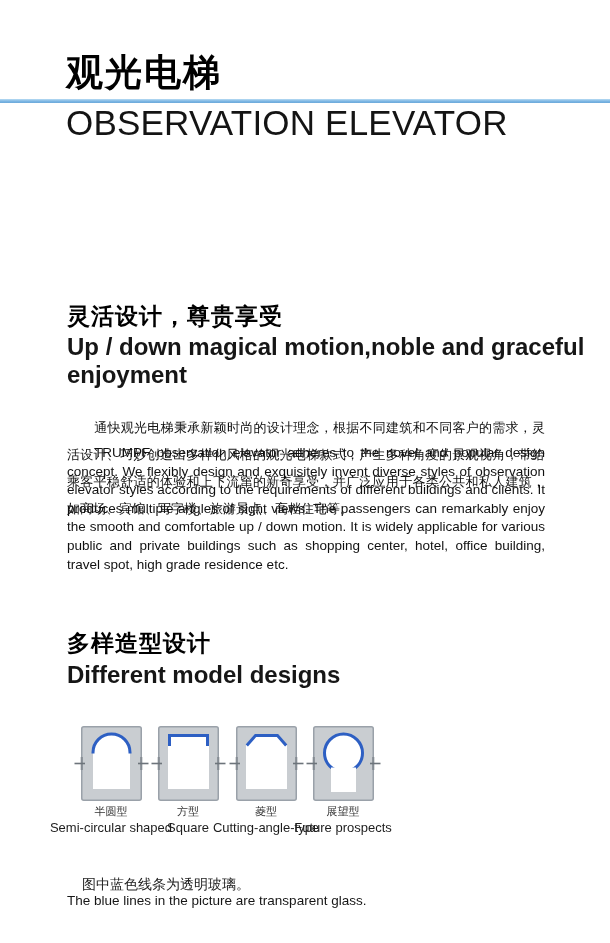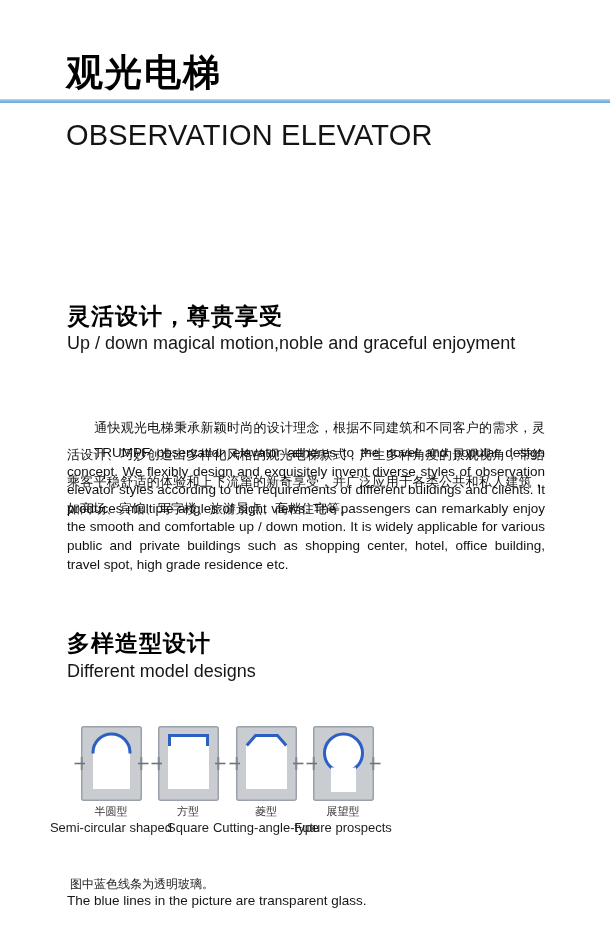--- a/index.html
+++ b/index.html
@@ -10,24 +10,24 @@
   }
   .abs{position:absolute;}
   .title-zh{
     left:66px;top:48px;font-size:37px;font-weight:900;letter-spacing:2px;color:#000;
   }
   .header-rule{
     left:0;top:99px;width:610px;height:4px;
     background:linear-gradient(#b9dcf3 0%,#7db6e4 55%,#6ca9da 100%);
   }
   .title-en{
-    left:66px;top:119px;font-size:29px;font-weight:400;color:#141414;letter-spacing:0.2px;
+    left:66px;top:103px;font-size:35px;font-weight:400;color:#141414;letter-spacing:0.2px;
   }
   .h2-zh{font-size:23px;font-weight:700;color:#000;letter-spacing:1px;}
-  .h2-en{font-size:18px;font-weight:400;color:#161616;}
+  .h2-en{font-size:24px;font-weight:700;color:#161616;}
   .s1-h-zh{left:67px;top:301px;}
   .s1-h-en{left:67px;top:333px;}
   .body-zh{
     left:67px;top:377px;width:478px;font-size:13px;line-height:27px;
     text-align:justify;text-indent:2.1em;color:#111;margin-top:37px;
   }
   .body-en{
     left:67px;top:444px;width:478px;font-size:13.5px;line-height:18.6px;
     text-align:justify;text-indent:2em;color:#111;
   }
@@ -36,21 +36,21 @@
   .intro-zh{left:67px;top:696px;font-size:12.5px;color:#222;}
   .intro-en{left:67px;top:713px;font-size:13px;color:#161616;}
   .figure-col{position:absolute;top:726px;width:124px;text-align:center;}
   .figure-col .car-svg{display:block;margin:0 auto;}
   .cap-zh{font-size:11px;color:#333;margin-top:3px;white-space:nowrap;}
   .cap-en{font-size:13px;color:#1d1d1d;margin-top:1px;white-space:nowrap;}
   .fig-1{left:49px;}
   .fig-2{left:126px;}
   .fig-3{left:204px;}
   .fig-4{left:281px;}
-  .note-zh{left:70px;top:876px;font-size:12px;color:#222;}
+  .note-zh{left:82px;top:876px;font-size:14px;color:#222;}
   .note-en{left:67px;top:893px;font-size:13.5px;color:#161616;}
 </style>
 </head>
 <body>
 
 <div class="page">
 
   <div class="abs title-zh">观光电梯</div>
   <div class="abs header-rule"></div>
   <div class="abs title-en">OBSERVATION ELEVATOR</div>

